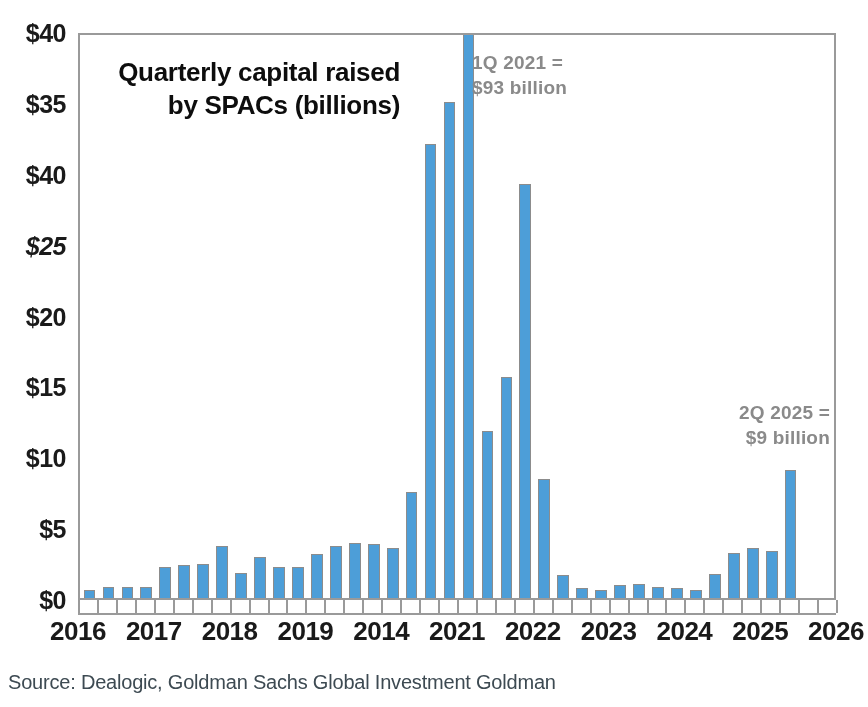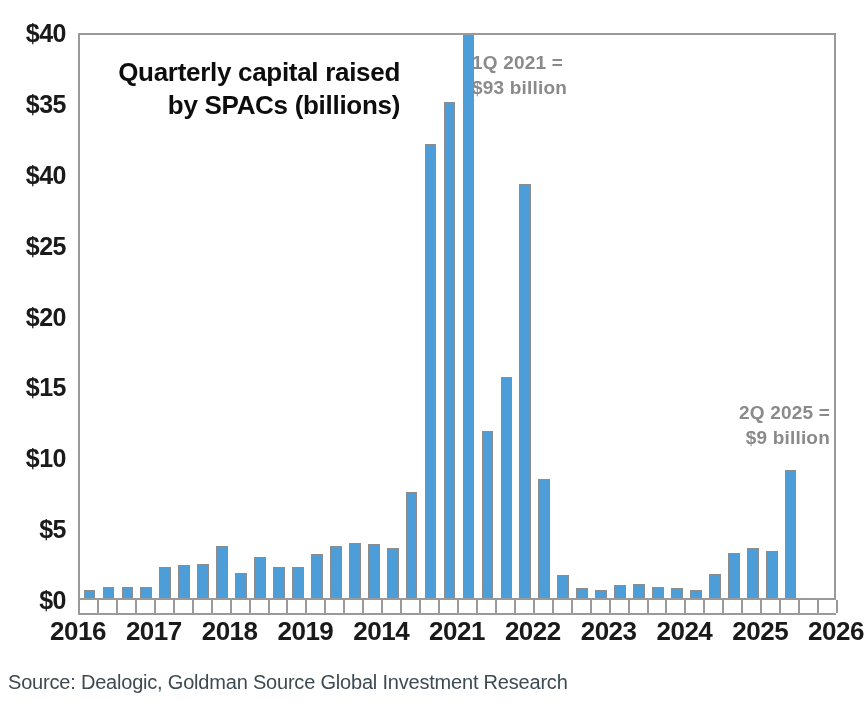--- a/index.html
+++ b/index.html
@@ -162,21 +162,21 @@
 <body>
 
 <div id="figure">
 
   <div id="y-axis">
       <div class="ytick" style="top: 600px;">$0</div>
       <div class="ytick" style="top: 529.125px;">$5</div>
       <div class="ytick" style="top: 458.25px;">$10</div>
       <div class="ytick" style="top: 387.375px;">$15</div>
       <div class="ytick" style="top: 316.5px;">$20</div>
-      <div class="ytick" style="top: 245.625px;">$25</div>
+      <div class="ytick" style="top: 245.625px; font-style: italic;">$25</div>
       <div class="ytick" style="top: 174.75px;">$40</div>
       <div class="ytick" style="top: 103.875px;">$35</div>
       <div class="ytick" style="top: 33px;">$40</div>
     </div>
 
   <div id="plot-frame">
     <div id="bars-layer">
         <div class="bar" title="1Q2016: $0.6B" style="left: 3.6005px; width: 11.749px; height: 8.505px;"></div>
         <div class="bar" title="2Q2016: $0.8B" style="left: 22.5505px; width: 11.749px; height: 11.34px;"></div>
         <div class="bar" title="3Q2016: $0.8B" style="left: 41.5005px; width: 11.749px; height: 11.34px;"></div>
@@ -279,14 +279,14 @@
       <div class="xlabel" style="left: 305.4px;">2019</div>
       <div class="xlabel" style="left: 381.2px;">2014</div>
       <div class="xlabel" style="left: 457px;">2021</div>
       <div class="xlabel" style="left: 532.8px;">2022</div>
       <div class="xlabel" style="left: 608.6px;">2023</div>
       <div class="xlabel" style="left: 684.4px;">2024</div>
       <div class="xlabel" style="left: 760.2px;">2025</div>
       <div class="xlabel" style="left: 836px;">2026</div>
     </div>
 
-  <div id="source-note">Source: Dealogic, Goldman Source Global Investment Research</div>
+  <div id="source-note">Source: Dealogic, Goldman Sachs Global Investment Goldman</div>
 </div>
 
 </body></html>

